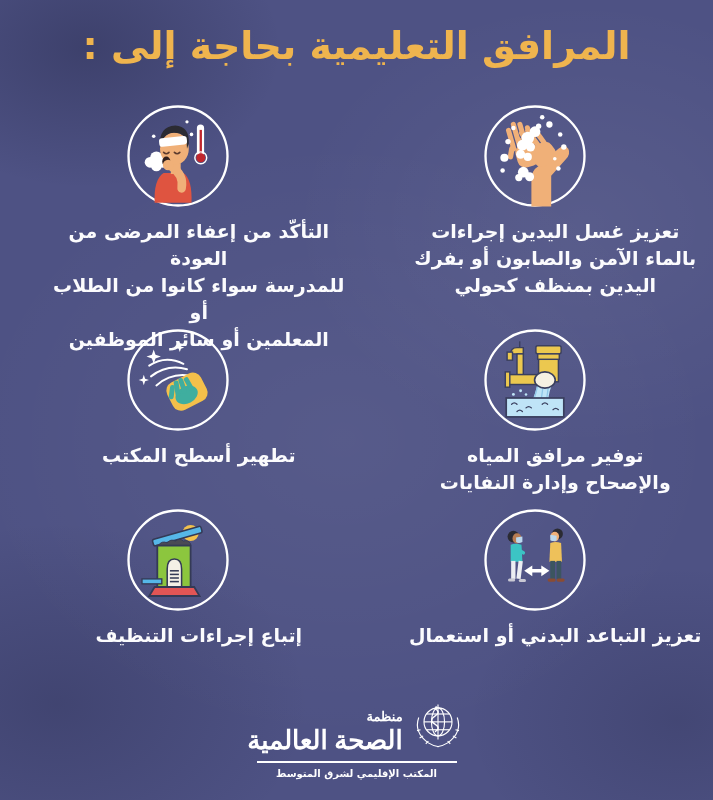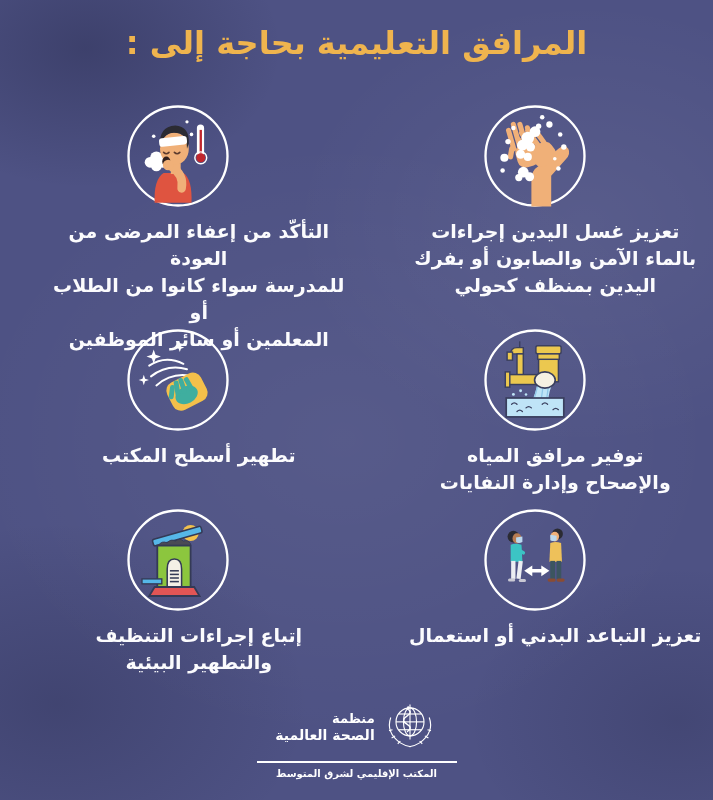--- a/index.html
+++ b/index.html
@@ -12,44 +12,44 @@
       radial-gradient(ellipse 280px 200px at 12% 6%, rgba(22,24,52,0.30), transparent 70%),
       radial-gradient(ellipse 420px 320px at 82% 28%, rgba(255,255,255,0.06), transparent 70%),
       radial-gradient(ellipse 520px 420px at 48% 55%, rgba(255,255,255,0.05), transparent 72%),
       radial-gradient(ellipse 360px 260px at 8% 88%, rgba(18,20,46,0.22), transparent 70%),
       radial-gradient(ellipse 300px 220px at 95% 90%, rgba(18,20,46,0.18), transparent 70%),
       #4e5284;
   }
   .title {
     position:absolute; top:24px; left:0; right:0;
     text-align:center; direction:rtl;
-    color:#efb44e; font-size:32px; font-weight:bold;
+    color:#efb44e; font-size:38px; font-weight:bold;
     letter-spacing:0px;
   }
   .grid {
     position:absolute; top:102px; left:0; right:0;
     display:grid; direction:rtl;
     grid-template-columns:1fr 1fr;
     grid-template-rows:224px 180px 196px;
     justify-items:center;
   }
   .cell { display:flex; flex-direction:column; align-items:center; }
   .icon-circle svg { width:108px; height:108px; display:block; }
   .caption {
     margin-top:8px; text-align:center; direction:rtl;
     color:#fbfbfd; font-weight:bold; font-size:19px; line-height:1.42;margin-left:41px;
   }
   .footer {
     position:absolute; top:700px; left:0; right:0;
     display:flex; flex-direction:column; align-items:center;
   }
-  .footer-row { display:flex; align-items:center; gap:7px; }
+  .footer-row { display:flex; align-items:flex-end; gap:7px;font-family:Liberation Serif, serif; }
   .org-text { text-align:right; direction:rtl; color:#ffffff; }
   .org-small { font-size:13px; font-weight:bold; line-height:1.15; }
-  .org-large { font-size:14px; font-weight:bold; line-height:1.2; }
+  .org-large { font-size:26px; font-weight:bold; line-height:1.2; }
   .emblem svg { width:56px; height:56px; display:block; }
   .footer-line { width:200px; height:2px; background:#ffffff; margin-top:5px; }
   .office { margin-top:5px; direction:rtl; color:#ffffff; font-size:10px; font-weight:bold; }
 </style>
 </head>
 <body>
 
 <div class="poster">
 
   <div class="title">المرافق التعليمية بحاجة إلى :</div>
@@ -270,21 +270,20 @@
               <line x1="51" y1="76" x2="61" y2="76"></line>
             <line x1="51" y1="80" x2="61" y2="80"></line>
               <line x1="51" y1="84" x2="61" y2="84"></line>
           </g>
           <rect x="20" y="81" width="22" height="5.5" fill="#56b7e8" stroke="#343a56" stroke-width="1.5"></rect>
           <path d="M34 90 L78 90 L84 100 L28 100 Z" fill="#e25555" stroke="#343a56" stroke-width="2"></path>
         </svg>
       </div>
       <div class="caption">
         <div>إتباع إجراءات التنظيف</div>
-        <div>والتطهير البيئية</div>
       </div>
     </div>
 
   </div>
 
   <div class="footer">
     <div class="footer-row">
       <div class="org-text">
         <div class="org-small">منظمة</div>
         <div class="org-large">الصحة العالمية</div>

